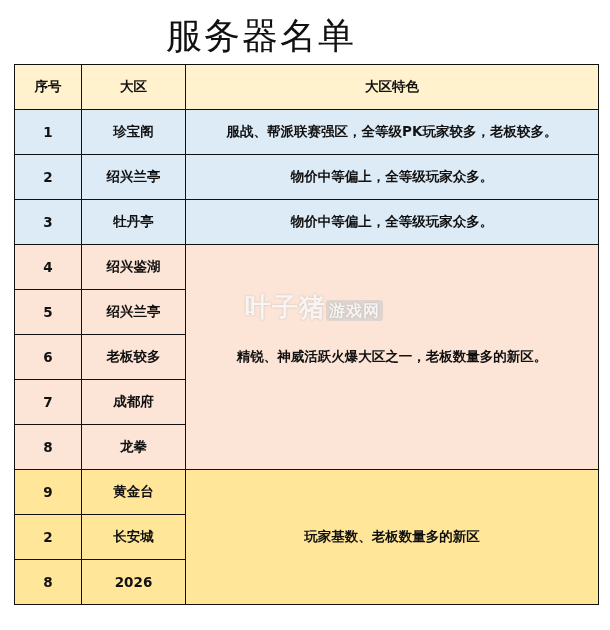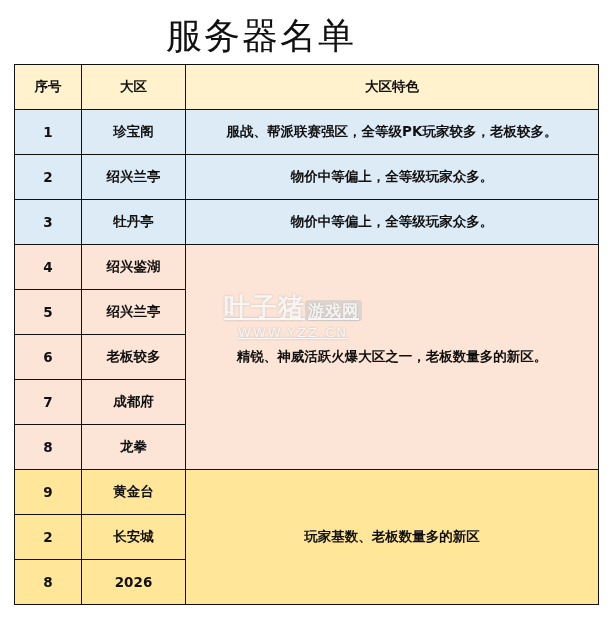--- a/index.html
+++ b/index.html
@@ -9,22 +9,22 @@
            font-family: "DejaVu Serif", serif; font-size:36px; color:#111; letter-spacing:2px; }
   table { position:absolute; left:14px; top:64px; width:584px; border-collapse:collapse;
           table-layout:fixed;border-radius:20px; }
   td, th { border:1.5px solid #111; text-align:center; vertical-align:middle;
            font-size:13.5px; font-weight:bold; color:#111; height:44px; padding:0; }
   col.c1 { width:67px; } col.c2 { width:104px; } col.c3 { width:413px; }
   .hdr td { background:#FFF2CC; }
   .blue td { background:#DDEBF7; }
   .peach td { background:#FCE4D6; }
   .yellow td { background:#FFE699; }
-  .wm { position:absolute; left:213px; top:290px; width:160px; text-align:center;
-        color:rgba(255,255,255,0.85); pointer-events:none;text-decoration:underline; }
+  .wm { position:absolute; left:234px; top:290px; width:160px; text-align:center;
+        color:rgba(255,255,255,0.85); pointer-events:none; }
   .wm .l1 { font-size:26px; font-weight:bold; letter-spacing:1px;
             text-shadow:0 0 2px rgba(150,150,150,0.6); }
   .wm .l1 span.tag { font-size:16px; background:rgba(200,200,200,0.55); padding:1px 3px; border-radius:3px; }
   .wm .l2 { font-size:13px; letter-spacing:2px; text-shadow:0 0 2px rgba(150,150,150,0.6); }
 </style>
 </head>
 <body>
 
 <div class="title">服务器名单</div>
 
@@ -87,14 +87,13 @@
   </tr>
   <tr class="yellow">
     <td>8</td>
     <td>2026</td>
   </tr>
 </tbody>
   </table>
 
 <div class="wm">
   <div class="l1"><span>叶子猪</span><span class="tag">游戏网</span></div>
-  <div class="l2">WWW.YZZ.CN</div>
 </div>
 
 </body></html>

